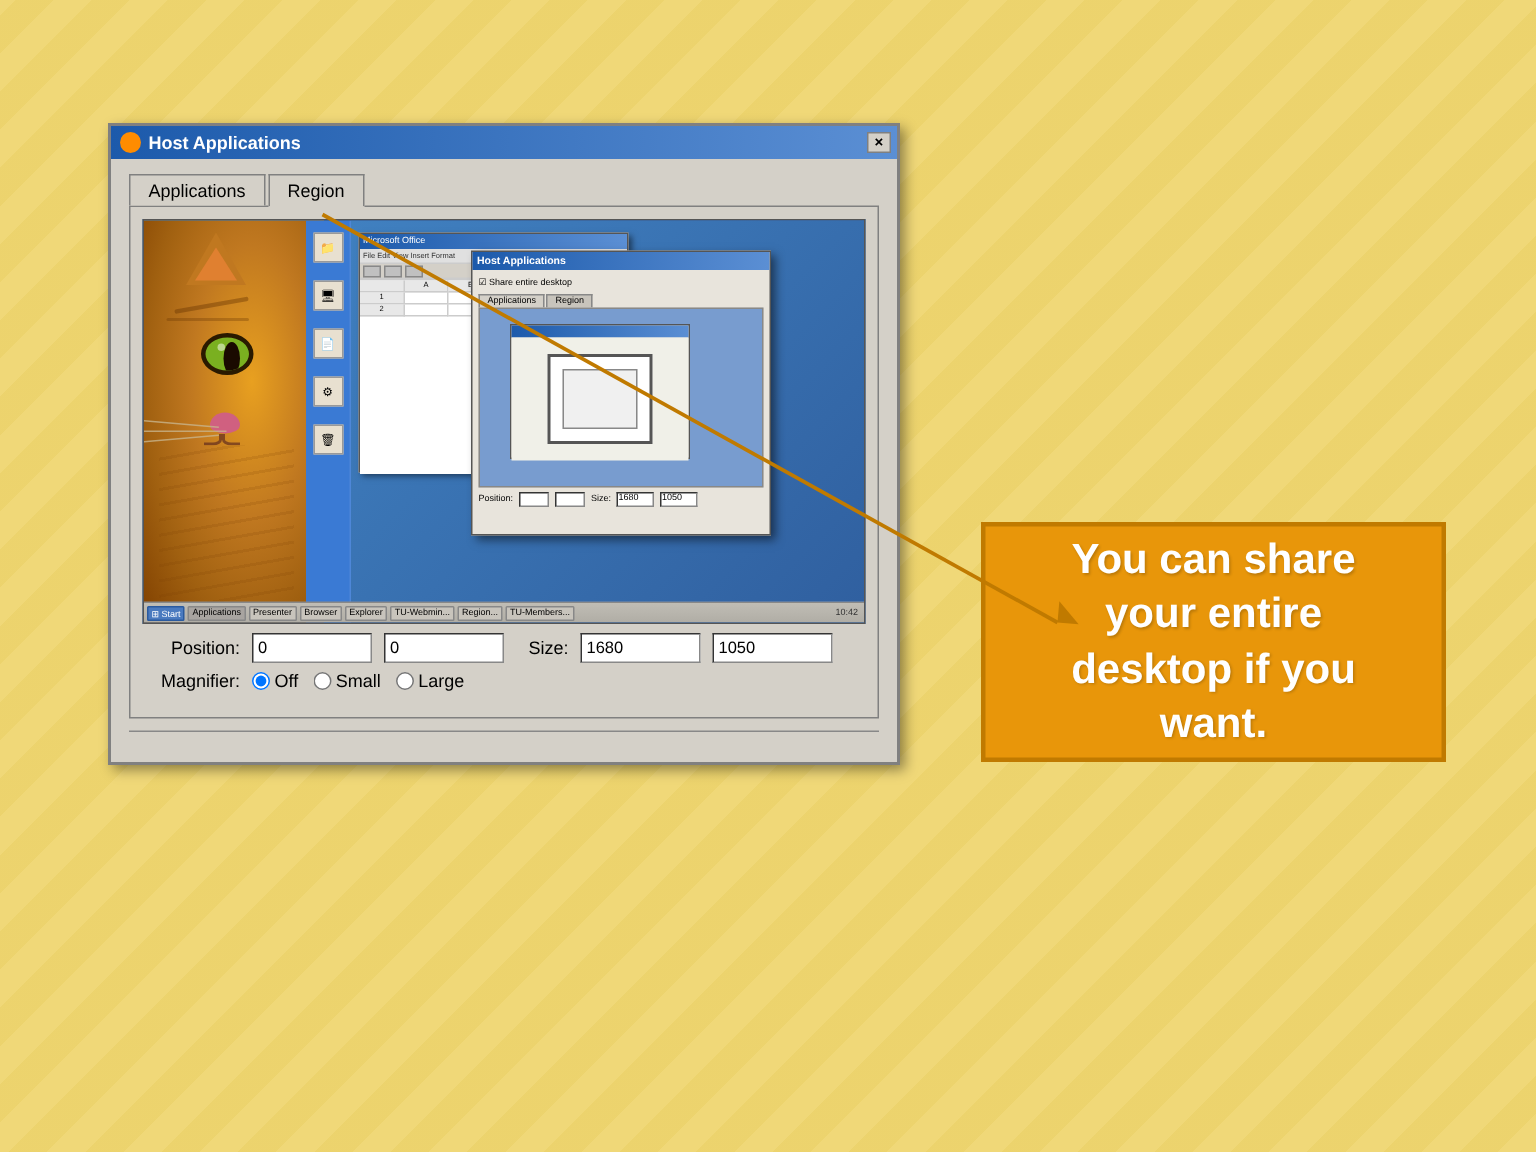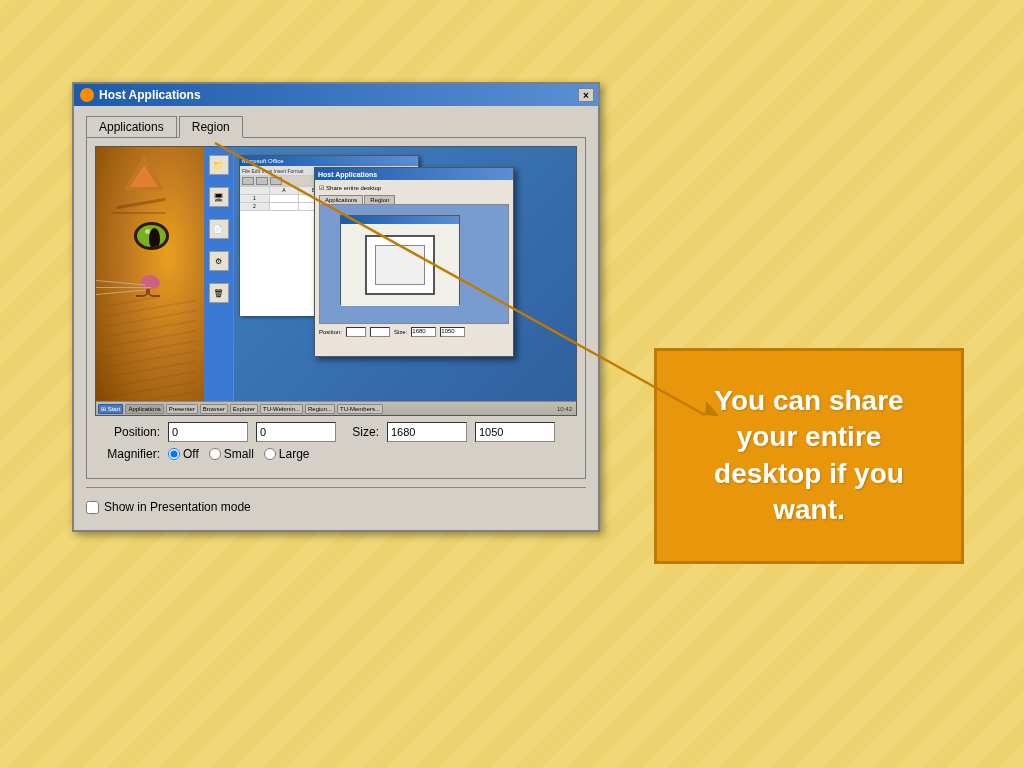--- a/index.html
+++ b/index.html
@@ -270,21 +270,21 @@
     }
 
     
     .callout-box {
       position: absolute;
       top: 348px;
       right: 60px;
       width: 310px;
       background: #e8960a;
       border: 3px solid #c07a00;
-      padding: 32px 25px;
+      padding: 4px 25px;
       text-align: center;
     }
 
     .callout-text {
       color: white;
       font-size: 28px;
       font-weight: bold;
       line-height: 1.3;
       text-shadow: 1px 1px 2px rgba(0,0,0,0.2);
     }
@@ -493,23 +493,19 @@
               <input type="radio" name="magnifier" style="">
               <span>Large</span>
             </div>
           </div>
         </div>
       </div>
     </div>
 
     <div class="separator"></div>
 
-    <div class="presentation-row">
-      <input type="checkbox" style="">
-      <span>Show in Presentation mode</span>
-    </div>
   </div>
 
 </div>
 
 <div class="callout-box">
   <span class="callout-text">You can share your entire desktop if you want.</span>
 </div>
 
 </body></html>

